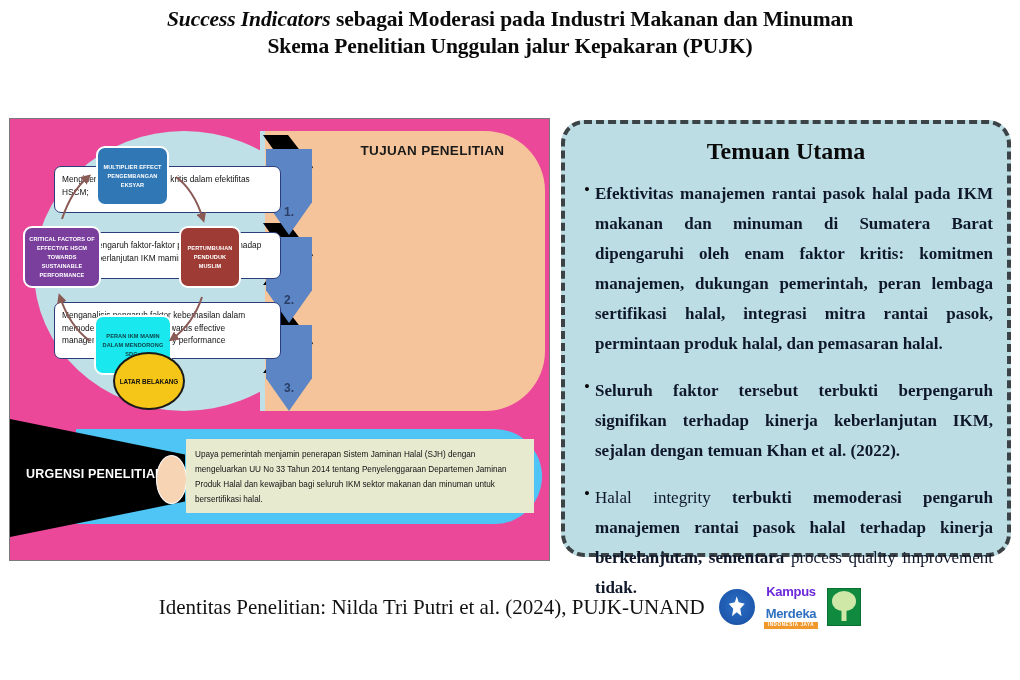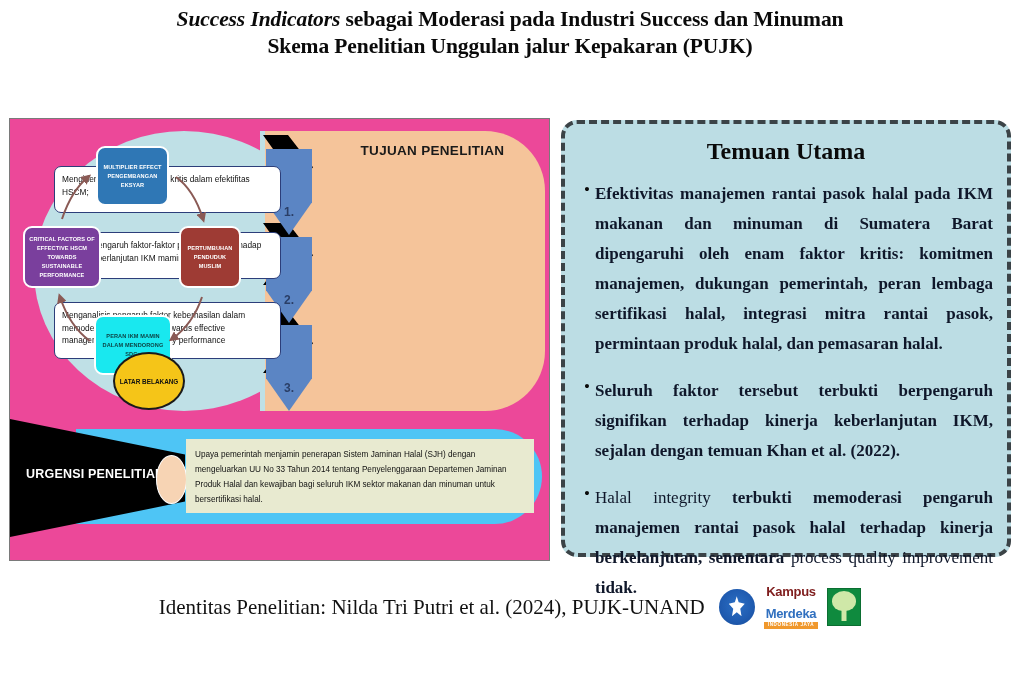--- a/index.html
+++ b/index.html
@@ -129,21 +129,21 @@
     position:absolute;left:176px;top:320px;width:348px;height:74px;
     background:#e8ead0;
     font-family:"Liberation Sans", sans-serif;
     font-size:8.2px;line-height:15px;color:#111;
     padding:8px 9px;box-sizing:border-box;
   }
 
   
   .right-panel{
     position:absolute;left:561px;top:2px;width:450px;height:437px;
-    background:#bcdde4;border:4px dashed #3b4347;border-radius:16px;
+    background:#bcdde4;border:4px dashed #3b4347;border-radius:23px;
     box-sizing:border-box;padding:10px 14px 8px 14px;
   }
   .findings-title{
     text-align:center;font-family:"Liberation Serif", serif;
     font-weight:bold;font-size:24px;color:#0a0a0a;margin:4px 0 14px 0;
   }
   .f-item{
     display:flex;margin-bottom:17px;
   }
   .f-bullet{
@@ -176,21 +176,21 @@
     content:"";position:absolute;left:50%;top:48%;transform:translate(-50%,-50%);
     width:16px;height:20px;
     background:#ffffff;
     clip-path:polygon(50% 0,62% 30%,100% 38%,72% 62%,80% 100%,50% 80%,20% 100%,28% 62%,0 38%,38% 30%);
   }
   .logo-km{
     display:flex;flex-direction:column;align-items:center;line-height:1;
   }
   .km-top{
     font-family:"Liberation Sans", sans-serif;font-weight:bold;
-    font-size:13px;color:#7f1d1d;letter-spacing:-.3px;
+    font-size:13px;color:#6d28d9;letter-spacing:-.3px;
   }
   .km-mid{
     font-family:"Liberation Sans", sans-serif;font-weight:bold;
     font-size:13px;color:#2f6fbf;letter-spacing:-.3px;margin-top:9px;
   }
   .km-bar{
     margin-top:2px;background:#f0982c;color:#fff;font-size:4.6px;
     font-family:"Liberation Sans", sans-serif;font-weight:bold;
     padding:1px 4px;letter-spacing:.6px;
   }
@@ -205,21 +205,21 @@
   }
   .logo-unand:before{
     content:"";position:absolute;left:50%;bottom:4px;transform:translateX(-50%);
     width:5px;height:12px;background:#cfe8a8;
   }
 </style>
 </head>
 <body>
 
 <div class="title-block">
-  <div class="title-line"><span class="ital">Success Indicators</span><span> sebagai Moderasi pada Industri Success dan Minuman</span></div>
+  <div class="title-line"><span class="ital">Success Indicators</span><span> sebagai Moderasi pada Industri Makanan dan Minuman</span></div>
   <div class="title-line">Skema Penelitian Unggulan jalur Kepakaran (PUJK)</div>
 </div>
 
 <div class="main-row">
 
   <div class="left-panel">
 
     <div class="cyl-right"></div>
     <div class="cylinder"></div>
 

